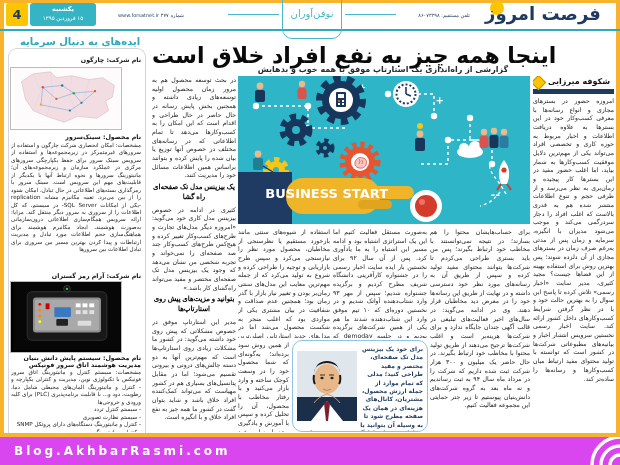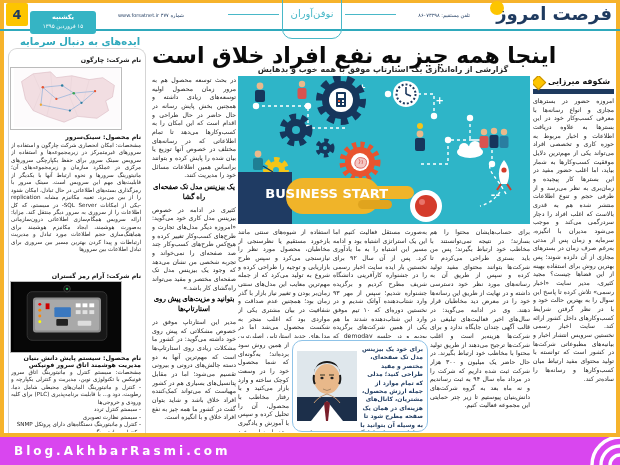--- a/index.html
+++ b/index.html
@@ -7,31 +7,31 @@
         font-family:"DejaVu Sans",sans-serif;direction:rtl;}
   .abs{position:absolute;}
   
   .b-top{left:0;top:0;width:620px;height:3px;background:#f6b32b;}
   .b-left{left:0;top:0;width:4px;height:437px;background:#f6b32b;}
   .b-right{right:0;top:0;width:4px;height:437px;background:#f6b32b;}
   .b-bottom{left:0;top:433px;width:620px;height:4px;background:#f6b32b;}
   .rule{left:0;top:29px;width:620px;height:2px;background:#2fa9bc;}
   
   .logo{right:8px;top:0;width:138px;height:28px;color:#1e3a5f;font-weight:900;font-size:18px;
-        line-height:28px;}
+        line-height:28px;text-align:center;}
   .logo-dot{right:116px;top:1px;width:14px;height:14px;border-radius:50%;background:#fdc500;z-index:0;}
   .logo-txt{position:relative;z-index:1;}
   .hsmall{font-size:5px;color:#1e3a5f;white-space:nowrap;}
   .phone{right:150px;top:12px;}
   .issue{left:118px;top:12px;direction:ltr;}
   .cartouche{left:228px;top:4px;width:168px;height:20px;display:flex;align-items:center;gap:3px;}
   .cart-line{flex:1;border-top:1px solid #49b8c8;}
   .cart-badge{border:1px solid #49b8c8;border-radius:10px;color:#49b8c8;font-weight:normal;
               font-size:10px;padding:16px 8px;line-height:16px;white-space:nowrap;}
-  .datebox{left:30px;top:11px;width:66px;height:23px;background:#35b4c4;border-radius:3px;
+  .datebox{left:30px;top:3px;width:66px;height:23px;background:#35b4c4;border-radius:3px;
            color:#fff;text-align:center;padding-top:2px;box-sizing:border-box;}
   .datebox .wd{font-size:6.5px;font-weight:bold;line-height:9px;}
   .datebox .dt{font-size:5.5px;line-height:8px;}
   .pagenum{left:6px;top:3px;width:22px;height:23px;background:#fdc500;color:#1e3a5f;
            font-weight:900;font-size:13px;line-height:23px;text-align:center;border-radius:2px;}
   
   .kicker{left:152px;top:33px;width:462px;text-align:center;font-size:8px;font-weight:bold;color:#2b2b2b;margin-top:32px;}
   .headline{left:152px;top:43px;width:462px;text-align:left;font-size:22px;font-weight:900;color:#0a0a0a;}
   
   .sb-title{left:8px;top:36px;width:138px;color:#2fa9bc;font-weight:bold;font-size:10px;text-align:center;padding-left:6px;box-sizing:border-box;}

